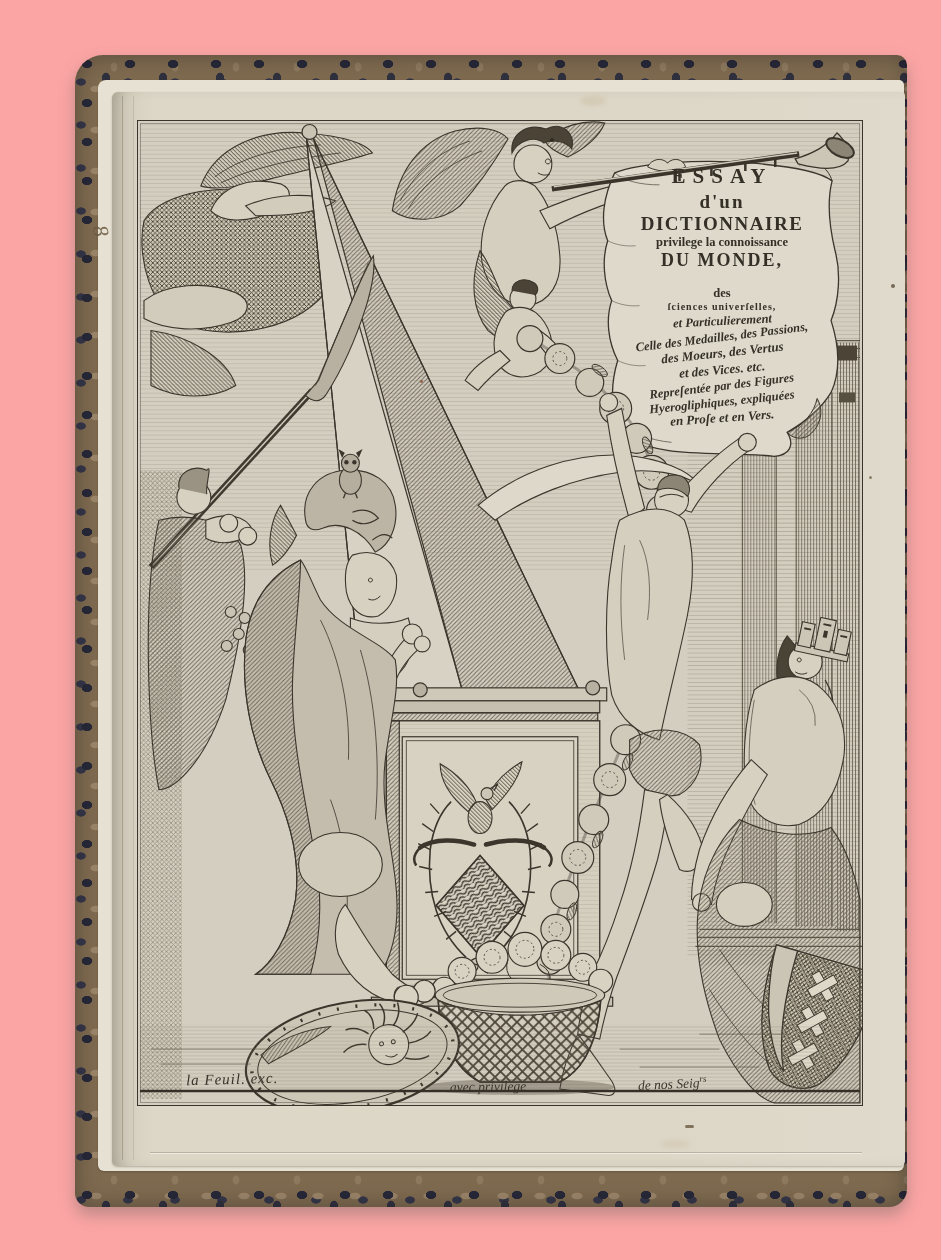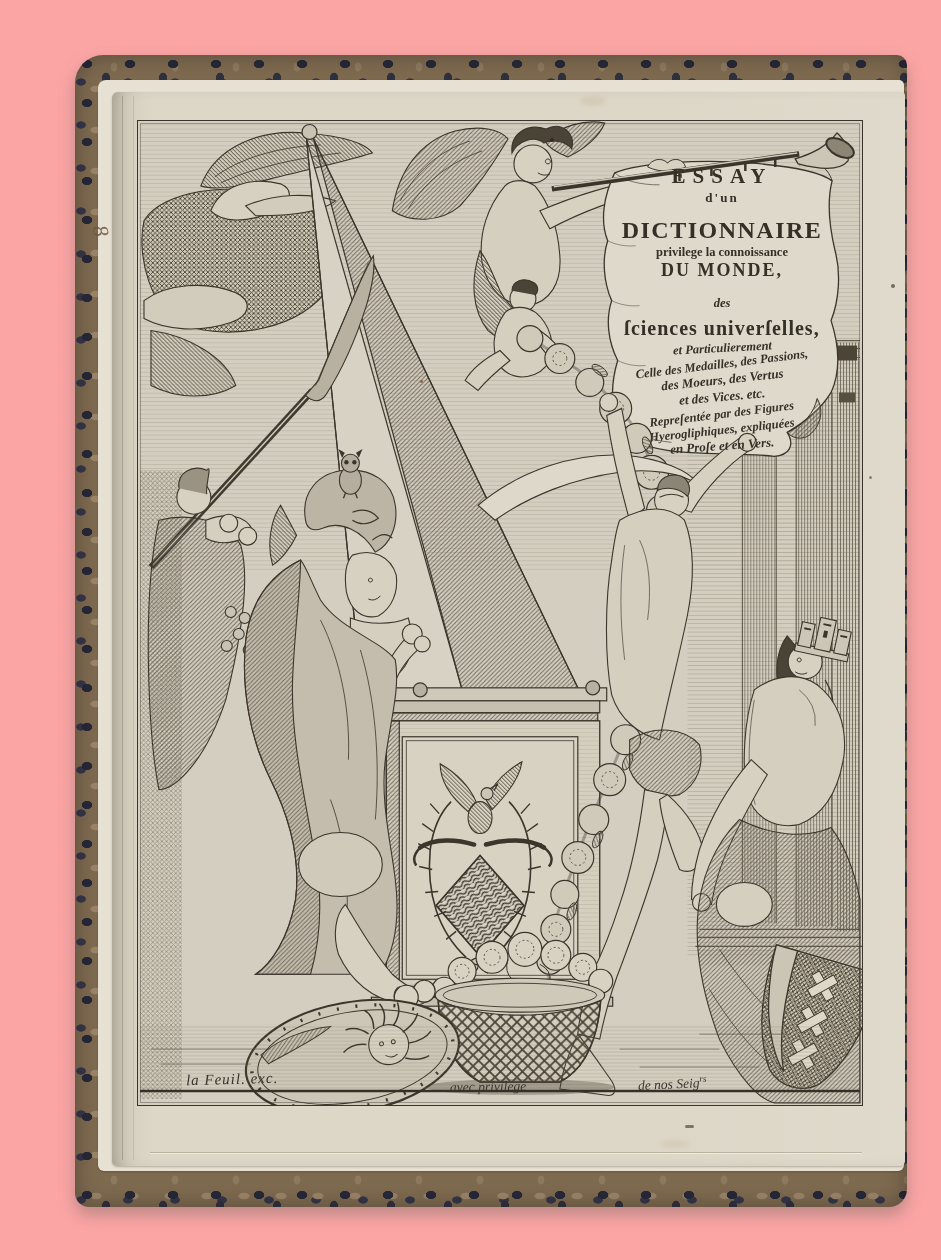--- a/index.html
+++ b/index.html
@@ -33,26 +33,26 @@
     background:#d4cec0;border:1.6px solid #3a342c;box-sizing:border-box;}
   .plate .inner-line{position:absolute;left:2px;top:2px;right:2px;bottom:2px;
     border:1px solid rgba(58,52,44,.4);pointer-events:none;}
   .plate svg{position:absolute;left:0;top:0;width:100%;height:100%;}
   
   .cartouche-text{position:absolute;left:468px;top:44px;width:232px;
     display:flex;flex-direction:column;align-items:center;
     color:#343027;text-align:center;line-height:1.12;white-space:nowrap;}
   .ln{display:block;}
   .t-essay{font-size:21px;font-weight:700;letter-spacing:7px;margin-bottom:2px;}
-  .t-dun{font-size:13px;font-weight:700;letter-spacing:2px;margin-bottom:12px;}
-  .t-dict{font-size:24px;font-weight:700;letter-spacing:1.5px;margin-bottom:1px;font-family:Liberation Serif, serif;}
+  .t-dun{font-size:19px;font-weight:700;letter-spacing:2px;margin-bottom:1px;}
+  .t-dict{font-size:19px;font-weight:700;letter-spacing:1.5px;margin-bottom:1px;font-family:Liberation Serif, serif;}
   .t-cont{font-size:12.5px;font-weight:700;margin-bottom:1px;}
   .t-monde{font-size:18px;font-weight:700;letter-spacing:2px;margin-bottom:16px;}
-  .t-des{font-size:12.5px;font-weight:700;margin-bottom:7px;font-style:italic;}
-  .t-sci{font-size:20px;font-weight:700;letter-spacing:1px;margin-bottom:2px;}
+  .t-des{font-size:12.5px;font-weight:700;margin-bottom:1px;}
+  .t-sci{font-size:10px;font-weight:700;letter-spacing:1px;margin-bottom:2px;}
   .t-scr{font-style:italic;font-size:12.5px;font-weight:600;margin-bottom:2px;}
   .t-scr2{font-style:italic;font-size:13px;font-weight:600;margin-bottom:2px;}
   .r1{transform:rotate(-3deg);} .r2{transform:rotate(-7deg);}
   .r3{transform:rotate(-6deg);} .r4{transform:rotate(-5deg);} .r5{transform:rotate(-4deg);}
   
   .inscr{position:absolute;color:#38332b;font-style:italic;white-space:nowrap;}
   .inscr-pub{left:48px;top:950px;font-size:15px;letter-spacing:1px;transform:rotate(-1.5deg);}
   .inscr-privL{left:312px;top:958px;font-size:13.5px;transform:rotate(-1deg);}
   .inscr-privR{left:500px;top:954px;font-size:13.5px;transform:rotate(-2.5deg);}
   .inscr-privR sup{font-size:9px;}

